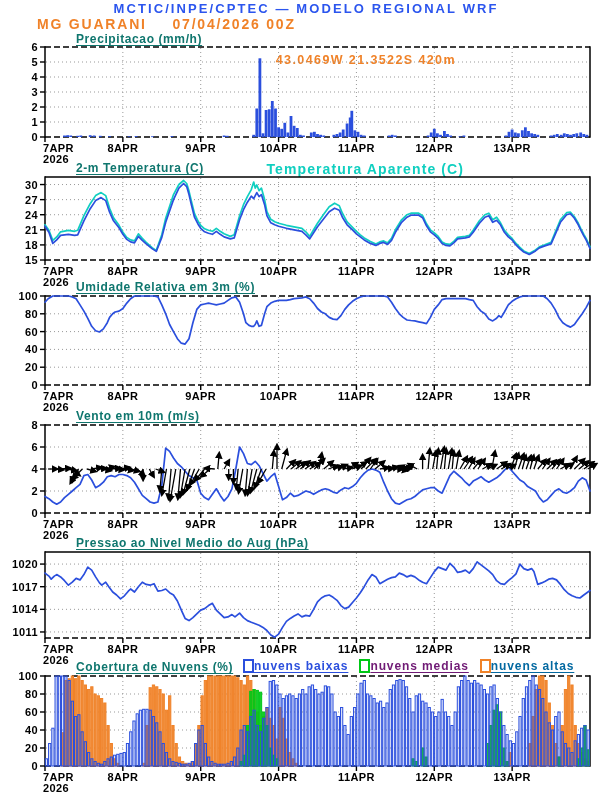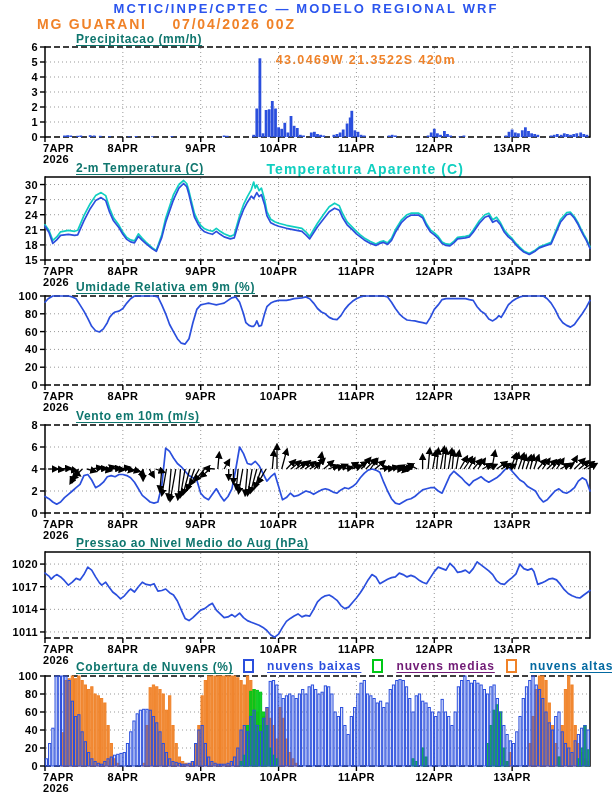--- a/index.html
+++ b/index.html
@@ -12,21 +12,21 @@
   .hline2{position:absolute;top:16px;left:37px;color:var(--orange);
           font-weight:bold;font-size:14px;letter-spacing:1.8px;white-space:nowrap;}
   .hline2 .run{margin-left:20px;}
   .coords{position:absolute;top:29px;right:36px;color:var(--orange);
           font-weight:bold;font-size:12.5px;letter-spacing:1.4px;white-space:nowrap;margin-top:24px;}
   .ctitle{position:absolute;left:76px;color:#0f766e;font-weight:bold;font-size:12px;
           letter-spacing:0.6px;text-decoration:underline;text-underline-offset:2px;white-space:nowrap;}
   .rlabel{position:absolute;right:28px;font-weight:bold;font-size:14px;letter-spacing:1.1px;white-space:nowrap;}
   .cyan{color:var(--cyan);}
   .legend{position:absolute;left:243px;display:flex;gap:11px;align-items:center;height:14px;}
-  .legend-item{display:inline-flex;align-items:center;gap:13px;}
+  .legend-item{display:inline-flex;align-items:center;gap:0;}
   .lg-box{width:7px;height:10px;border:2px solid #000;display:inline-block;background:#fff;}
   .lg-lab{font-weight:bold;font-size:12px;letter-spacing:0.9px;
           text-decoration:underline;text-underline-offset:2px;white-space:nowrap;}
   .grid{stroke:#999;stroke-width:1;stroke-dasharray:1 3;fill:none;}
   .frame{stroke:#000;stroke-width:1.5;fill:none;}
   .tick{stroke:#000;stroke-width:1.4;}
   text.ylab,text.xlab{font-family:"Liberation Sans",sans-serif;font-weight:bold;
                       font-size:11px;letter-spacing:0.4px;fill:#000;}
 </style>
 </head>
@@ -37,21 +37,21 @@
   <div class="hline1">MCTIC/INPE/CPTEC — MODELO REGIONAL WRF</div>
   <div class="hline2">
     <span>MG GUARANI</span>
     <span class="run">07/04/2026 00Z</span>
   </div>
   <div class="coords">43.0469W 21.3522S 420m</div>
 
   <div class="ctitle" style="top:32px">Precipitacao (mm/h)</div>
   <div class="ctitle" style="top:161px">2-m Temperatura (C)</div>
   <div class="rlabel cyan" style="top:161px">Temperatura Aparente (C)</div>
-  <div class="ctitle" style="top:280px">Umidade Relativa em 9m (%)</div>
+  <div class="ctitle" style="top:280px">Umidade Relativa em 3m (%)</div>
   <div class="ctitle" style="top:409px">Vento em 10m (m/s)</div>
   <div class="ctitle" style="top:536px">Pressao ao Nivel Medio do Aug (hPa)</div>
   <div class="ctitle" style="top:660px">Cobertura de Nuvens (%)</div>
 
   <div class="legend" style="top:659px">
     <span class="legend-item">
       <span class="lg-box" style="border-color: rgb(43, 79, 221);"></span>
       <span class="lg-lab" style="color: rgb(43, 79, 221);">nuvens baixas</span>
     </span>
     <span class="legend-item">

